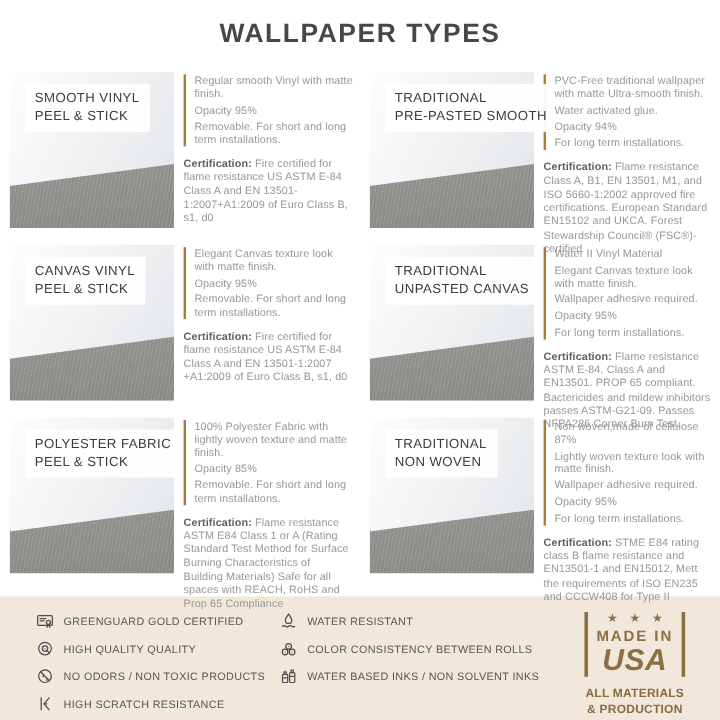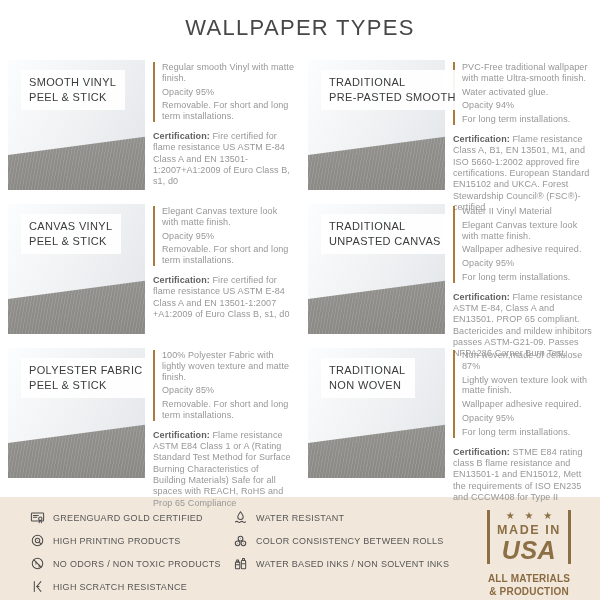--- a/index.html
+++ b/index.html
@@ -1,21 +1,21 @@
 <!DOCTYPE html>
 <html style="--accent: #ab7a3d; --footer-bg: #f1e7db; --badge: #8c6f44; --badge-sub: #8a6a41;"><head>
 <meta charset="utf-8">
 <style>
   html,body{margin:0;padding:0;}
   .page{
     width:600px;height:600px;background:#fff;overflow:hidden;position:relative;
     font-family:"Liberation Sans",sans-serif;
   }
   .title{
-    text-align:center;padding-top:15px;font-size:22px;font-weight:400;
+    text-align:center;padding-top:15px;font-size:22px;font-weight:700;
     letter-spacing:1.3px;color:#474747;
   }
   .grid{
     display:grid;grid-template-columns:1fr 1fr;column-gap:14px;row-gap:14px;
     margin:19px 6px 0 8px;
   }
   .card{display:flex;gap:8px;height:130px;}
   .photo{
     width:137px;height:130px;flex:none;position:relative;
     background:linear-gradient(118deg,#fcfdfe 0%,#eef0f2 55%,#e2e5e8 100%);
@@ -199,21 +199,21 @@
         </svg>
         <span>GREENGUARD GOLD CERTIFIED</span>
       </div>
       <div class="feature">
         <svg class="icon" width="15" height="15" viewBox="0 0 16 16">
           <circle cx="8" cy="8" r="5.6"></circle>
           <circle cx="8" cy="8" r="2.4"></circle>
           <circle cx="8" cy="8" r="0.5" fill="#4c4c4c" stroke="none"></circle>
           <path d="M10.1 10.2 L11.9 11.6"></path>
         </svg>
-        <span>HIGH PRINTING PRODUCTS</span>
+        <span>HIGH QUALITY QUALITY</span>
       </div>
       <div class="feature">
         <svg class="icon" width="15" height="15" viewBox="0 0 16 16">
           <circle cx="8" cy="8" r="5.6"></circle>
           <line x1="4.1" y1="4.1" x2="11.9" y2="11.9"></line>
           <path d="M6.3 8.6 q0.7 -1 0 -2.1 M9.6 9.6 q0.7 1 0 2.1"></path>
         </svg>
         <span>NO ODORS / NON TOXIC PRODUCTS</span>
       </div>
       <div class="feature">

